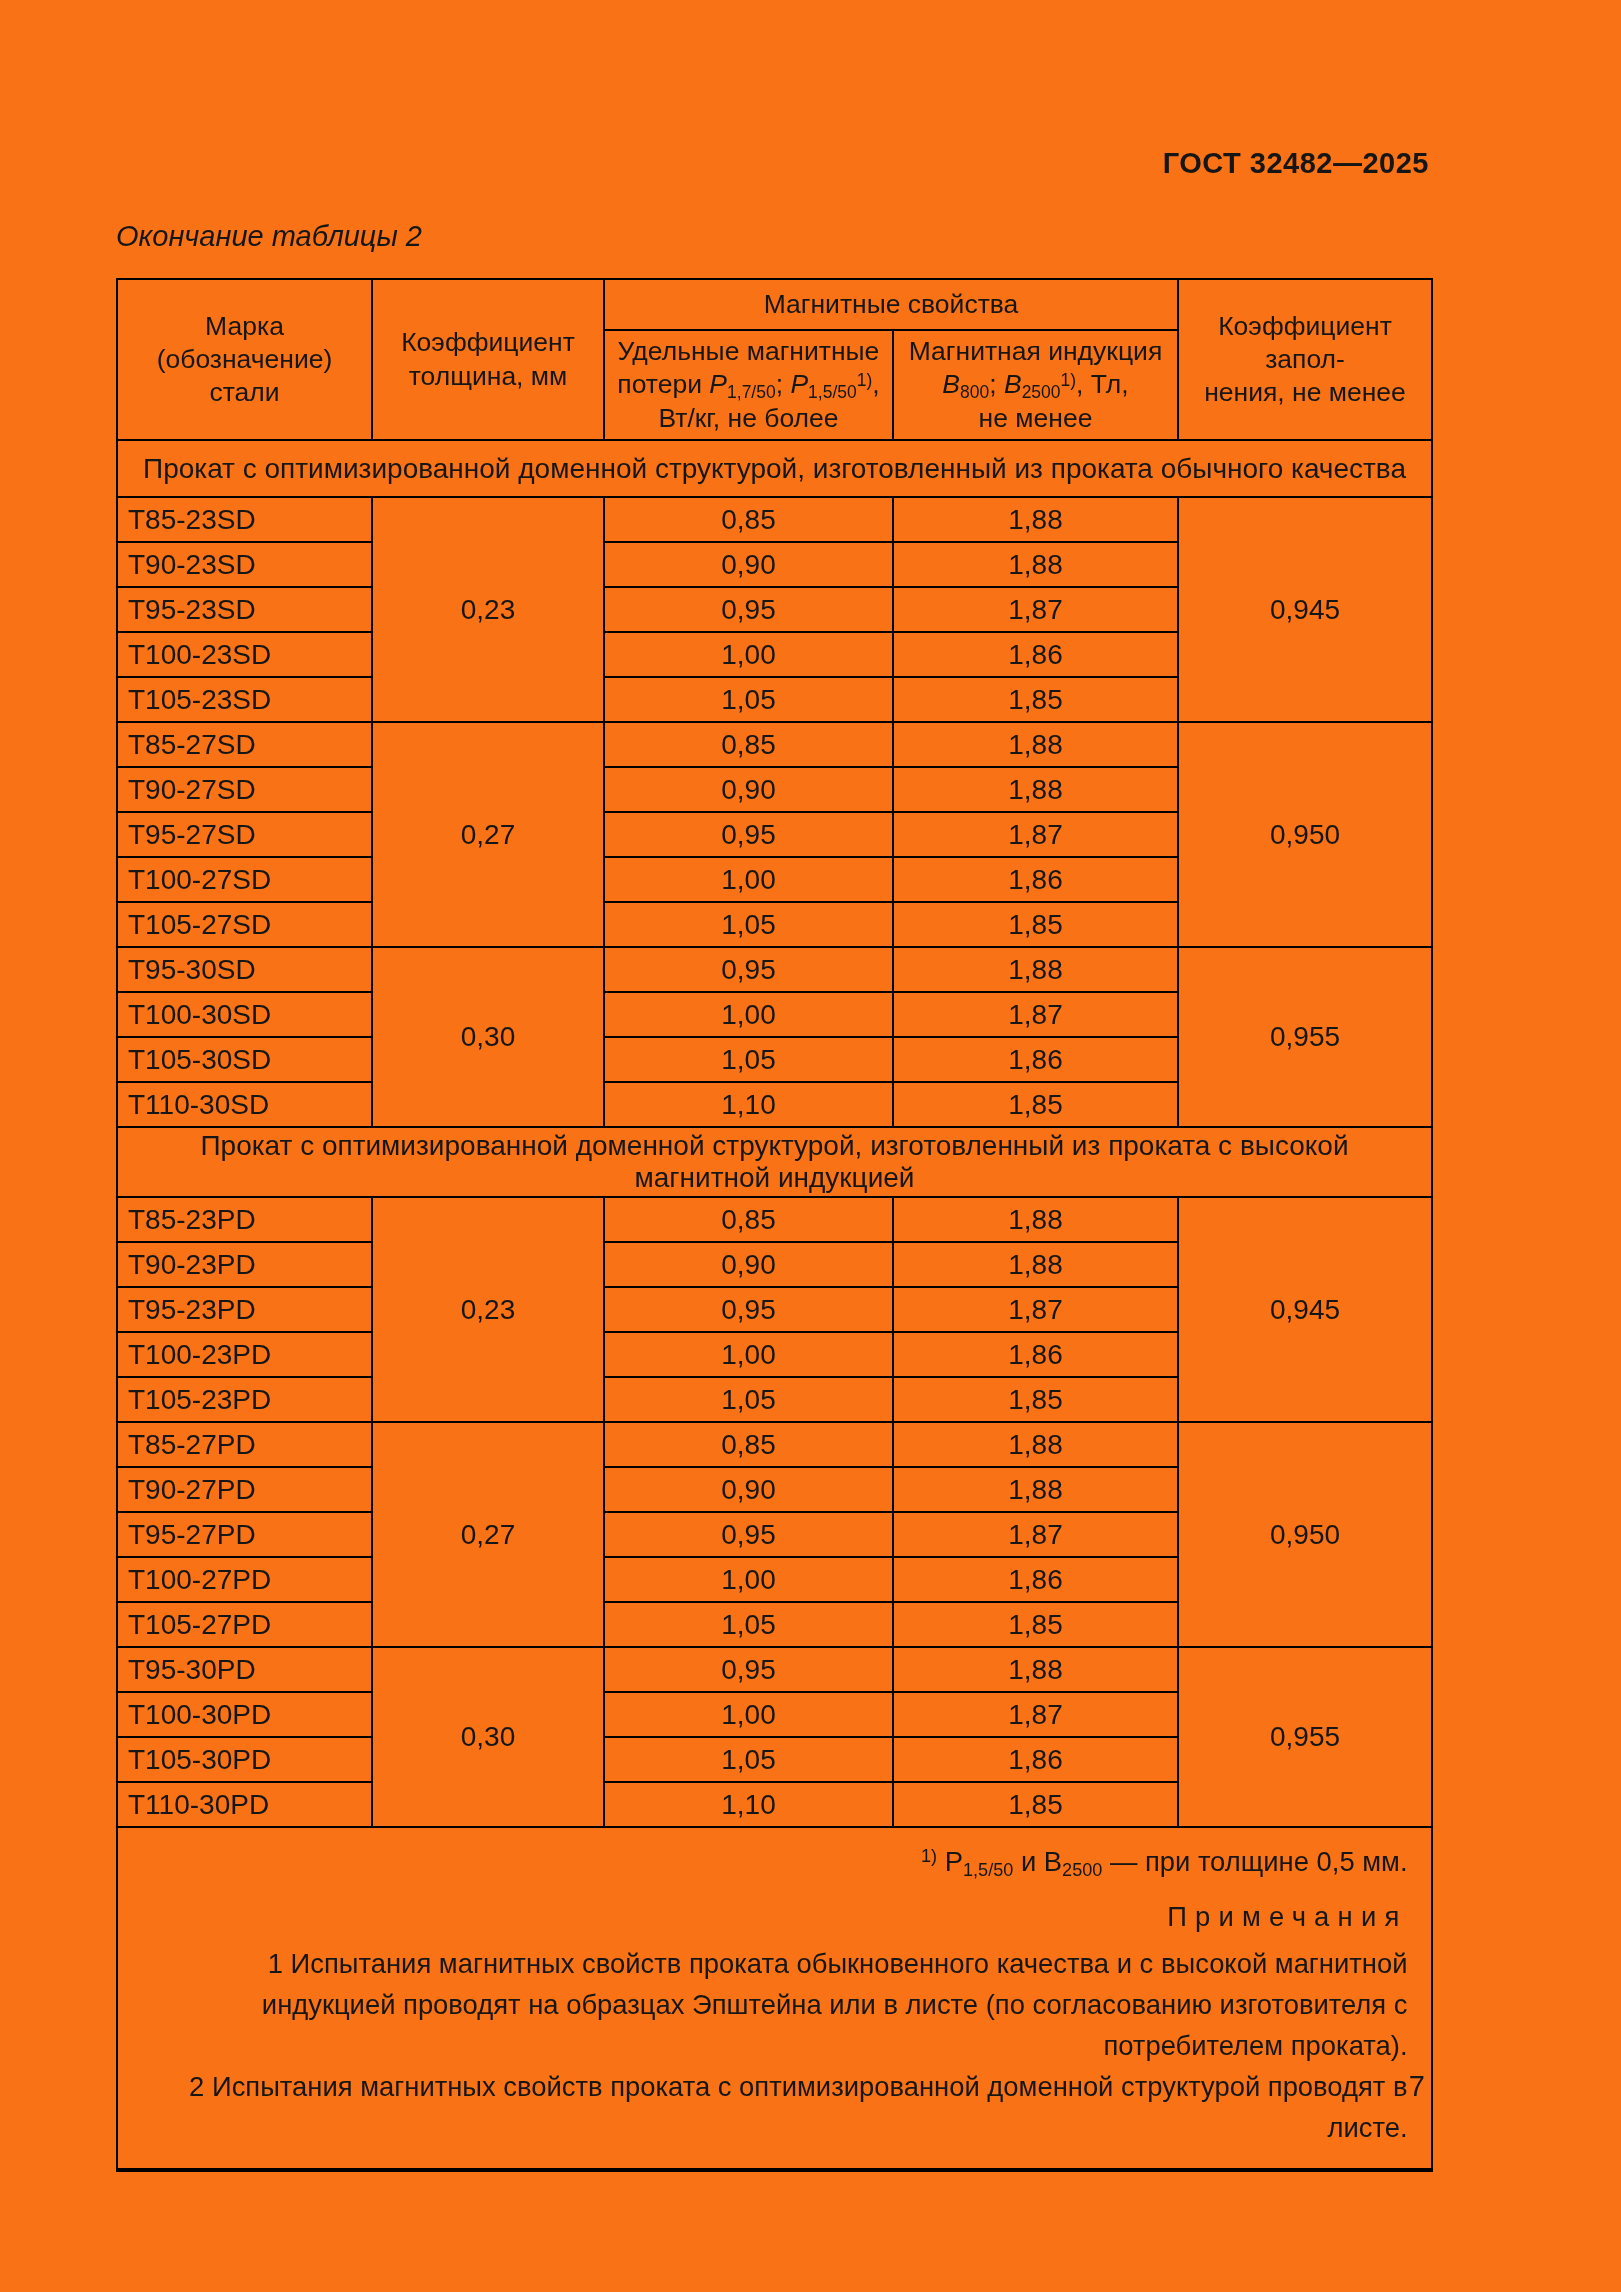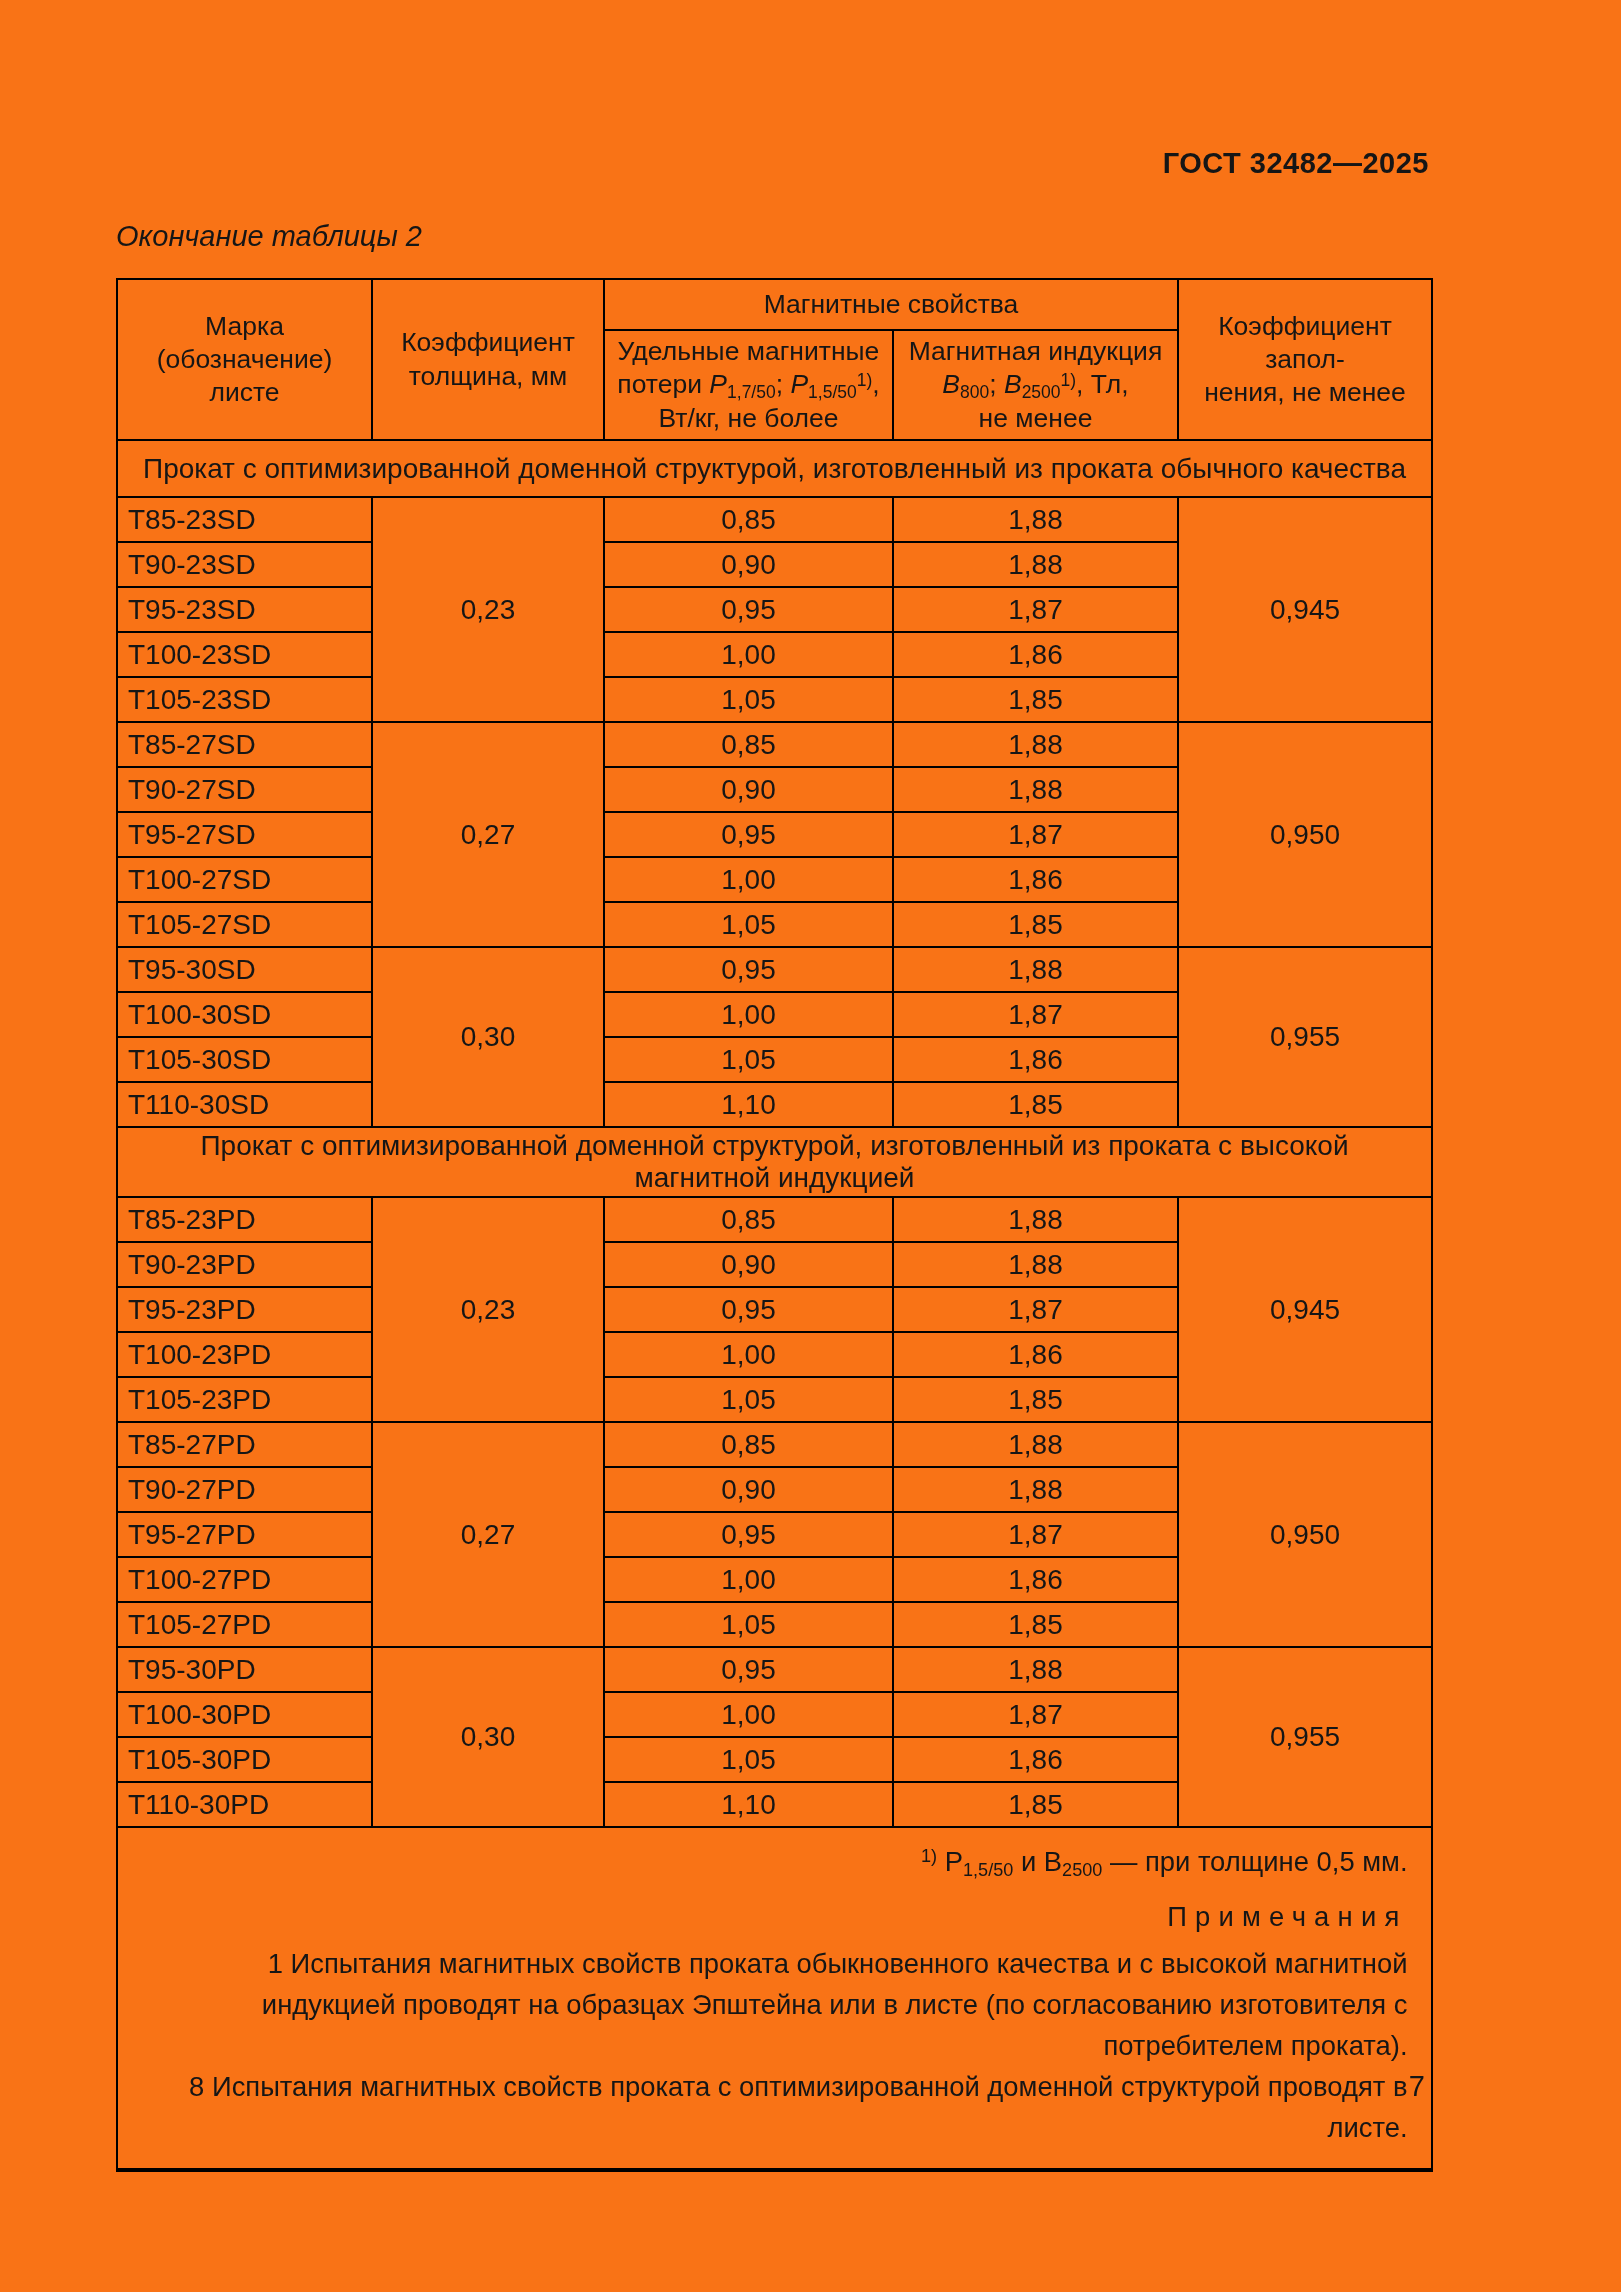--- a/index.html
+++ b/index.html
@@ -95,21 +95,21 @@
     <colgroup>
       <col style="width:255px">
       <col style="width:232px">
       <col style="width:289px">
       <col style="width:285px">
       <col style="width:254px">
     </colgroup>
     <thead>
       <tr class="h1">
         <td rowspan="2">Марка (обозначение)
-листе</td>
+стали</td>
         <td rowspan="2">Коэффициент
 толщина, мм</td>
         <td colspan="2">Магнитные свойства</td>
         <td rowspan="2">Коэффициент запол-
 нения, не менее</td>
       </tr>
       <tr class="h2">
         <td><span>Удельные магнитные
 потери </span><i>P</i><sub>1,7/50</sub><span>; </span><i>P</i><sub>1,5/50</sub><sup>1)</sup><span>,
 Вт/кг, не более</span></td>
@@ -277,21 +277,21 @@
           <td class="num">1,10</td>
           <td class="num">1,85</td>
         </tr>
       </tbody>
     <tfoot>
       <tr>
         <td colspan="5">
           <p class="footnote"><sup>1)</sup><span> P</span><sub>1,5/50</sub><span> и B</span><sub>2500</sub><span> — при толщине 0,5 мм.</span></p>
           <p class="notes-title">Примечания</p>
           <p class="note">1 Испытания магнитных свойств проката обыкновенного качества и с высокой магнитной индукцией проводят на образцах Эпштейна или в листе (по согласованию изготовителя с потребителем проката).</p>
-          <p class="note">8 Испытания магнитных свойств проката с оптимизированной доменной структурой проводят в листе.</p>
+          <p class="note">2 Испытания магнитных свойств проката с оптимизированной доменной структурой проводят в листе.</p>
         </td>
       </tr>
     </tfoot>
   </table>
 
   <div class="page-number">7</div>
 
 </div>
 
 

